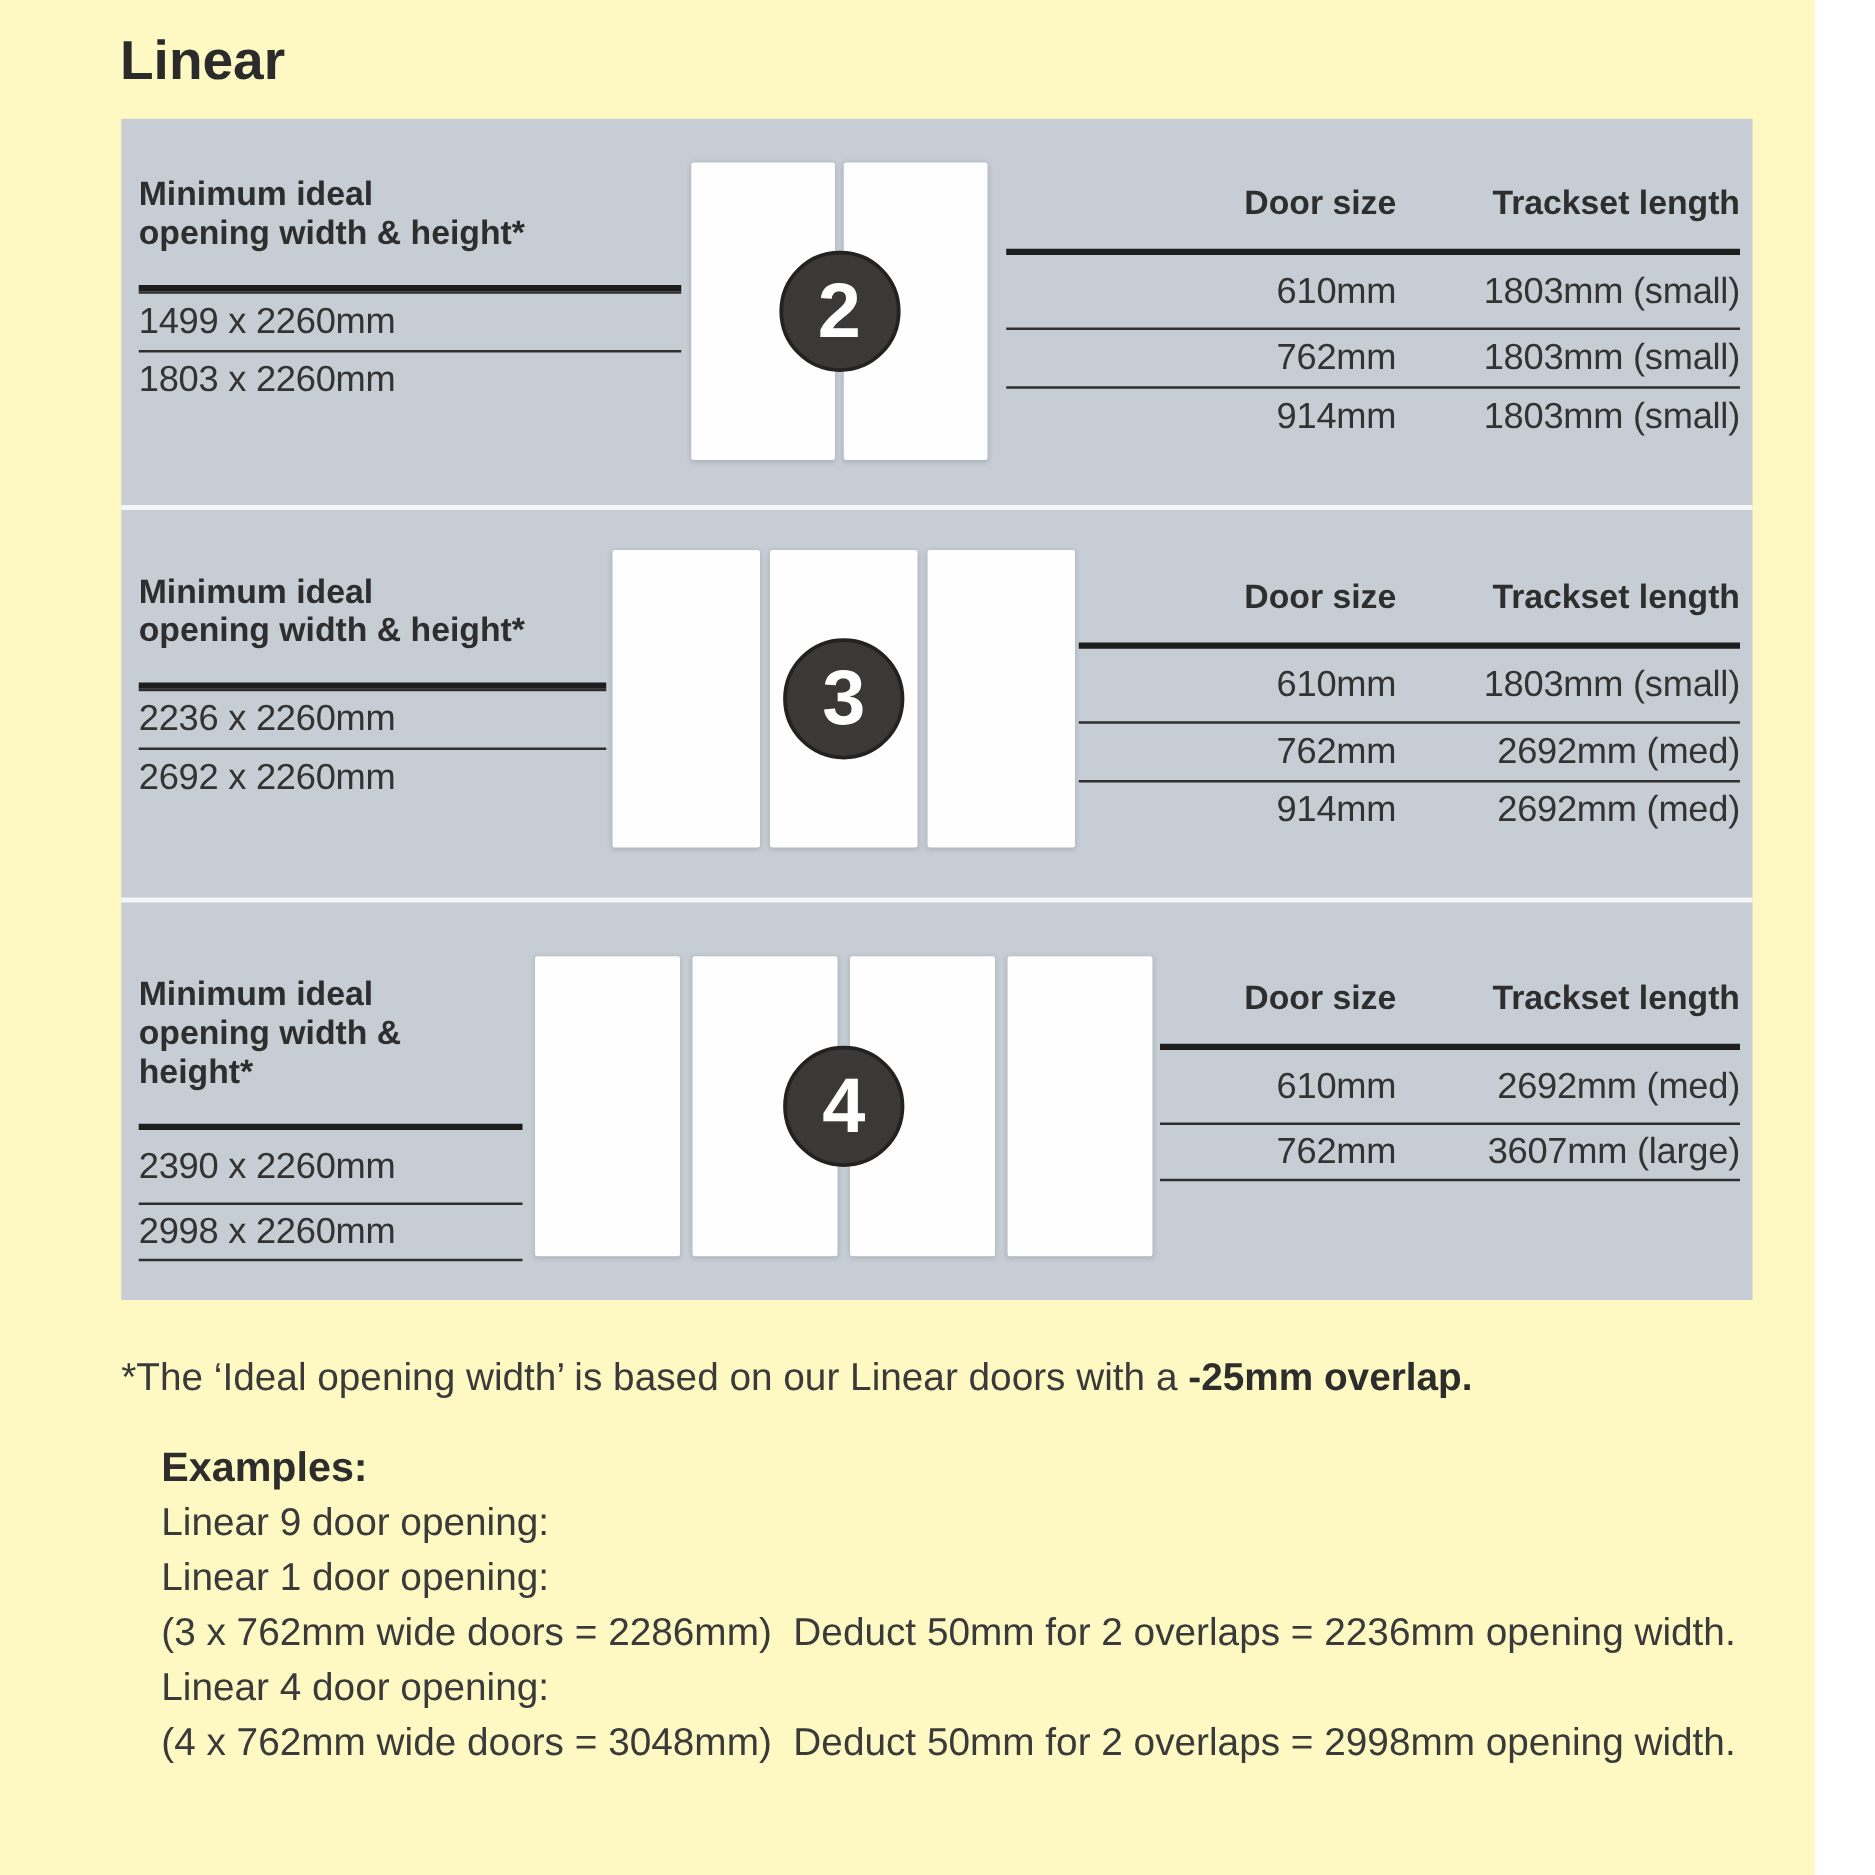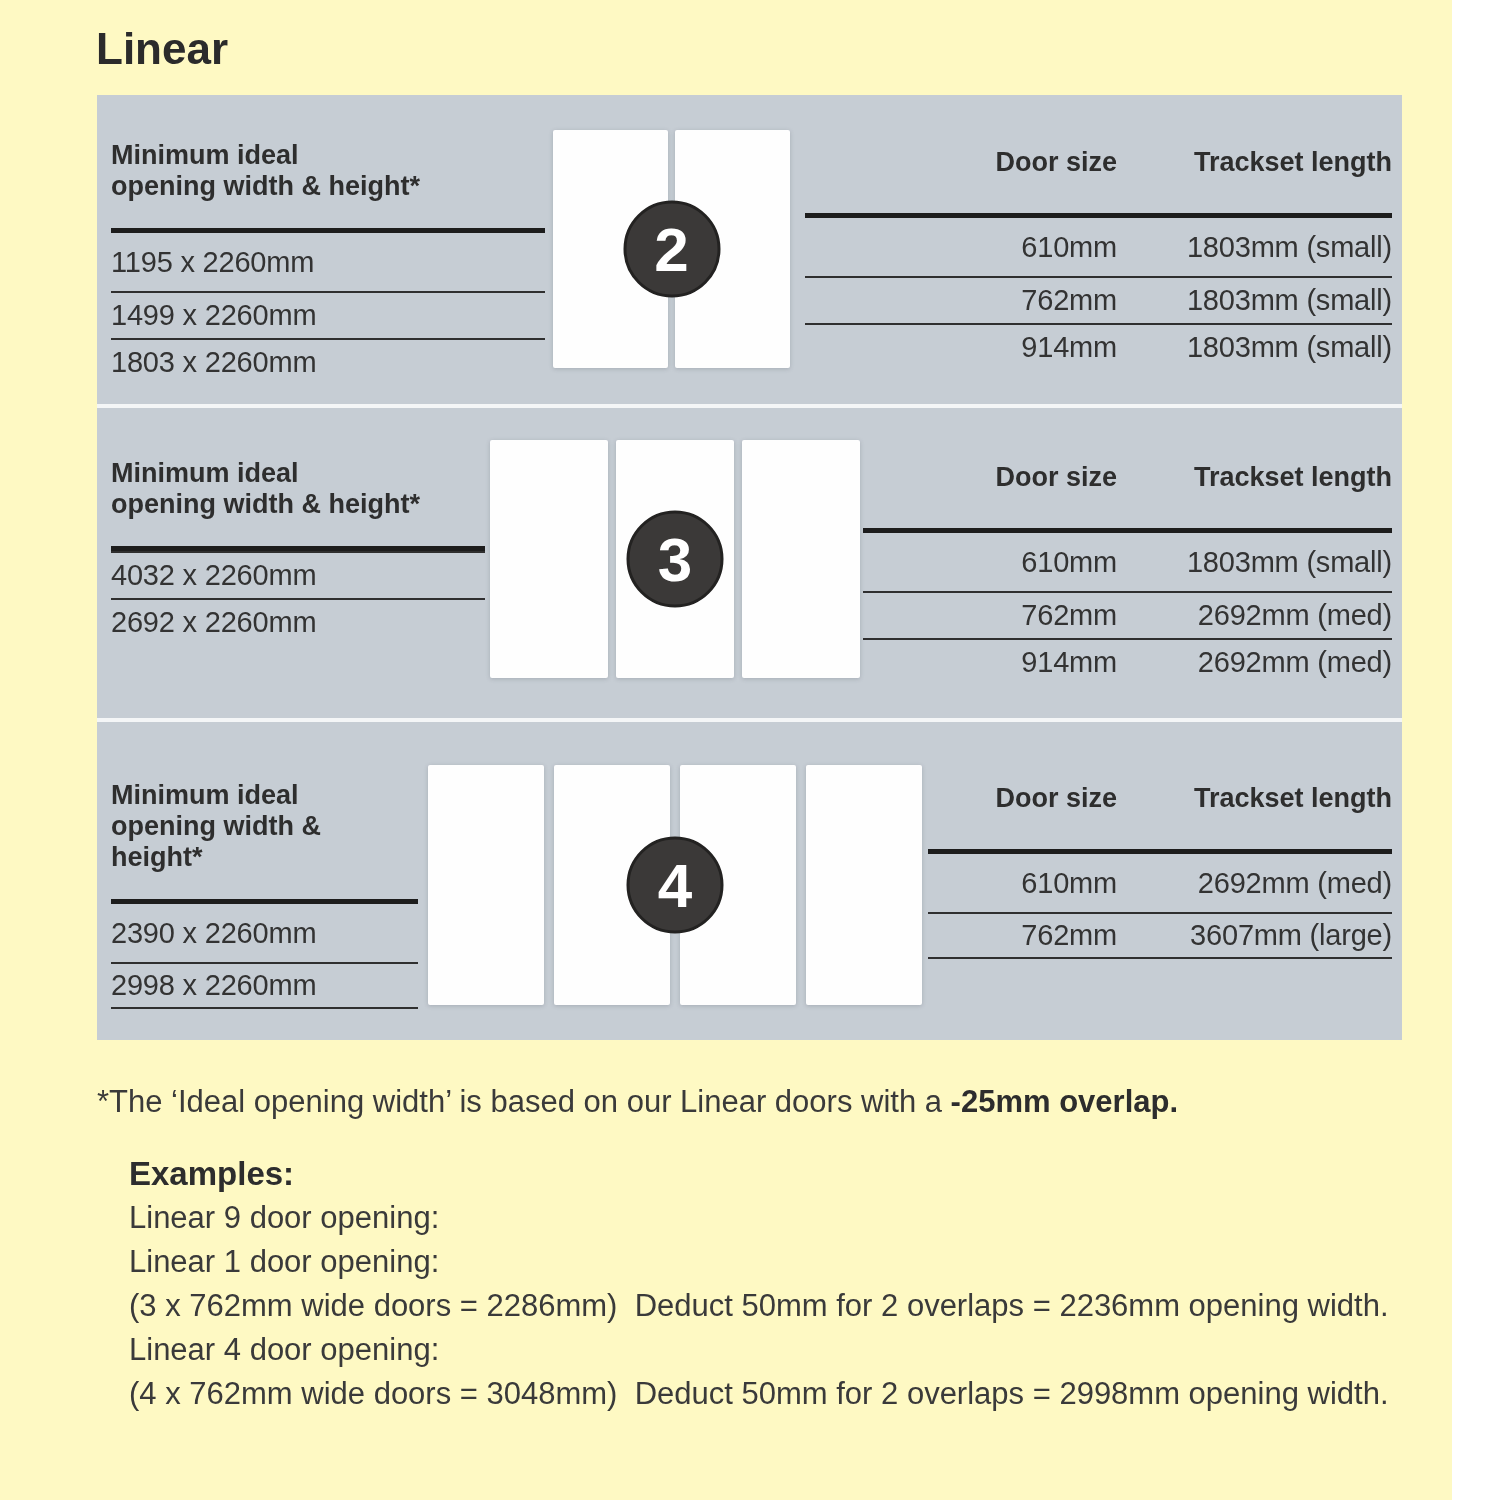--- a/index.html
+++ b/index.html
@@ -21,21 +21,21 @@
     width:1305px; height:945px;
     background:#c6cdd4;
   }
   .sec { position:absolute; left:0; width:100%; }
   .divider { position:absolute; left:0; width:100%; height:4px; background:#f4f6f7; }
 
   .ltable { position:absolute; left:14px; }
   .rtable { position:absolute; right:10px; }
   .t-head { font-size:27px; font-weight:700; color:#2e2e2e; line-height:31px; }
   .ltable .t-head { padding-bottom:26px; border-bottom:5px solid #1d1d1d; }
-  .rtable .t-head { display:flex; padding-bottom:35px; border-bottom:5px solid #1d1d1d; }
+  .rtable .t-head { display:flex; padding-bottom:21px; border-bottom:5px solid #1d1d1d; }
 
   .trow { height:47px; display:flex; align-items:center; font-size:29px; color:#333333; letter-spacing:-0.2px; }
   .trow.tall { height:58px; }
   .trow.rule { border-top:2px solid #2f2f2f; }
   .trow.closing { border-bottom:2px solid #2f2f2f; }
   .c1 { flex:1; text-align:right; }
   .c2 { width:275px; text-align:right; }
 
   .doors { position:absolute; display:flex; }
   .door {
@@ -68,23 +68,20 @@
   <div class="title">Linear</div>
 
   <div class="panel" style="background-color: rgb(198, 205, 212);">
 
     <div class="sec" style="top:0;height:309px;">
       <div class="ltable" style="top:45px;width:434px;">
         <div class="t-head">
           <span>Minimum ideal</span><br>
           <span>opening width &amp; height*</span>
         </div>
-        <div class="trow tall">
-            <span>1195 x 2260mm</span>
-          </div>
         <div class="trow rule">
             <span>1499 x 2260mm</span>
           </div>
         <div class="trow rule">
             <span>1803 x 2260mm</span>
           </div>
       </div>
 
       <div class="doors" style="left:456px;top:35px;width:237px;height:238px;gap:7px;">
         <div class="door"></div>
@@ -114,21 +111,21 @@
 
     <div class="divider" style="top:309px;"></div>
 
     <div class="sec" style="top:313px;height:310px;">
       <div class="ltable" style="top:50px;width:374px;">
         <div class="t-head">
           <span>Minimum ideal</span><br>
           <span>opening width &amp; height*</span>
         </div>
         <div class="trow rule">
-            <span>4032 x 2260mm</span>
+            <span>2236 x 2260mm</span>
           </div>
         <div class="trow rule">
             <span>2692 x 2260mm</span>
           </div>
       </div>
 
       <div class="doors" style="left:393px;top:32px;width:370px;height:238px;gap:8px;">
         <div class="door"></div>
         <div class="door"></div>
         <div class="door"></div>

